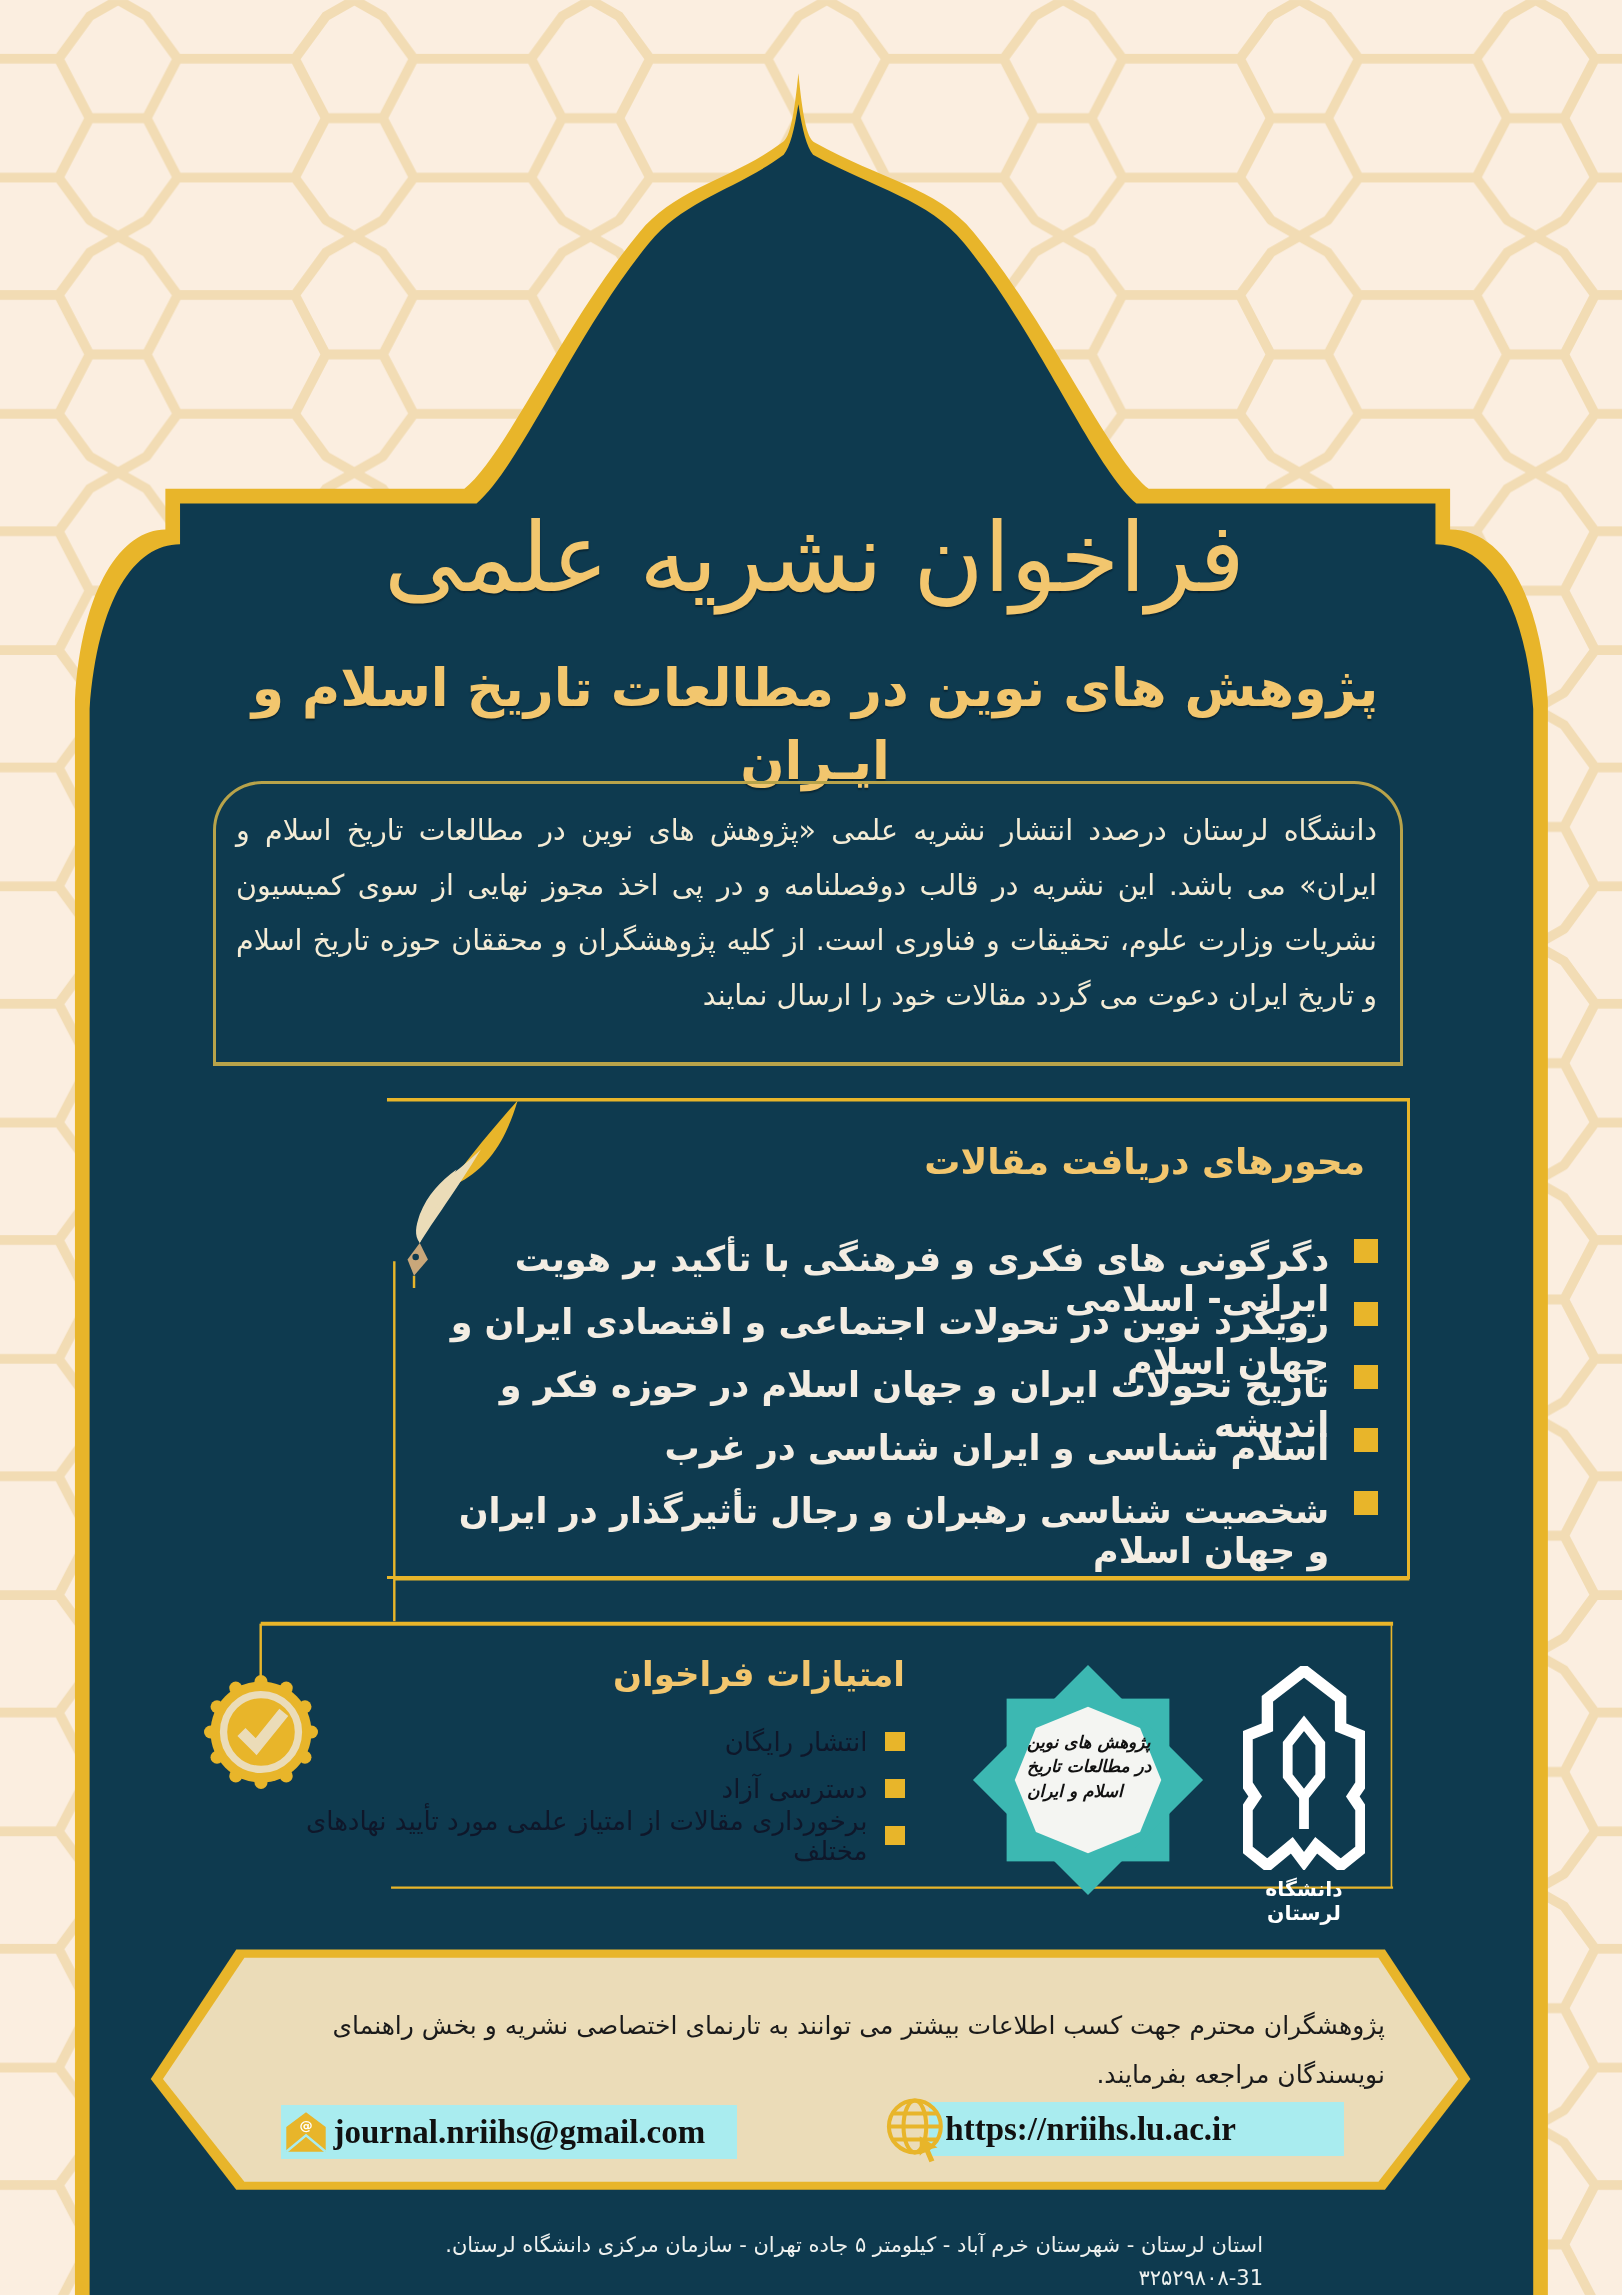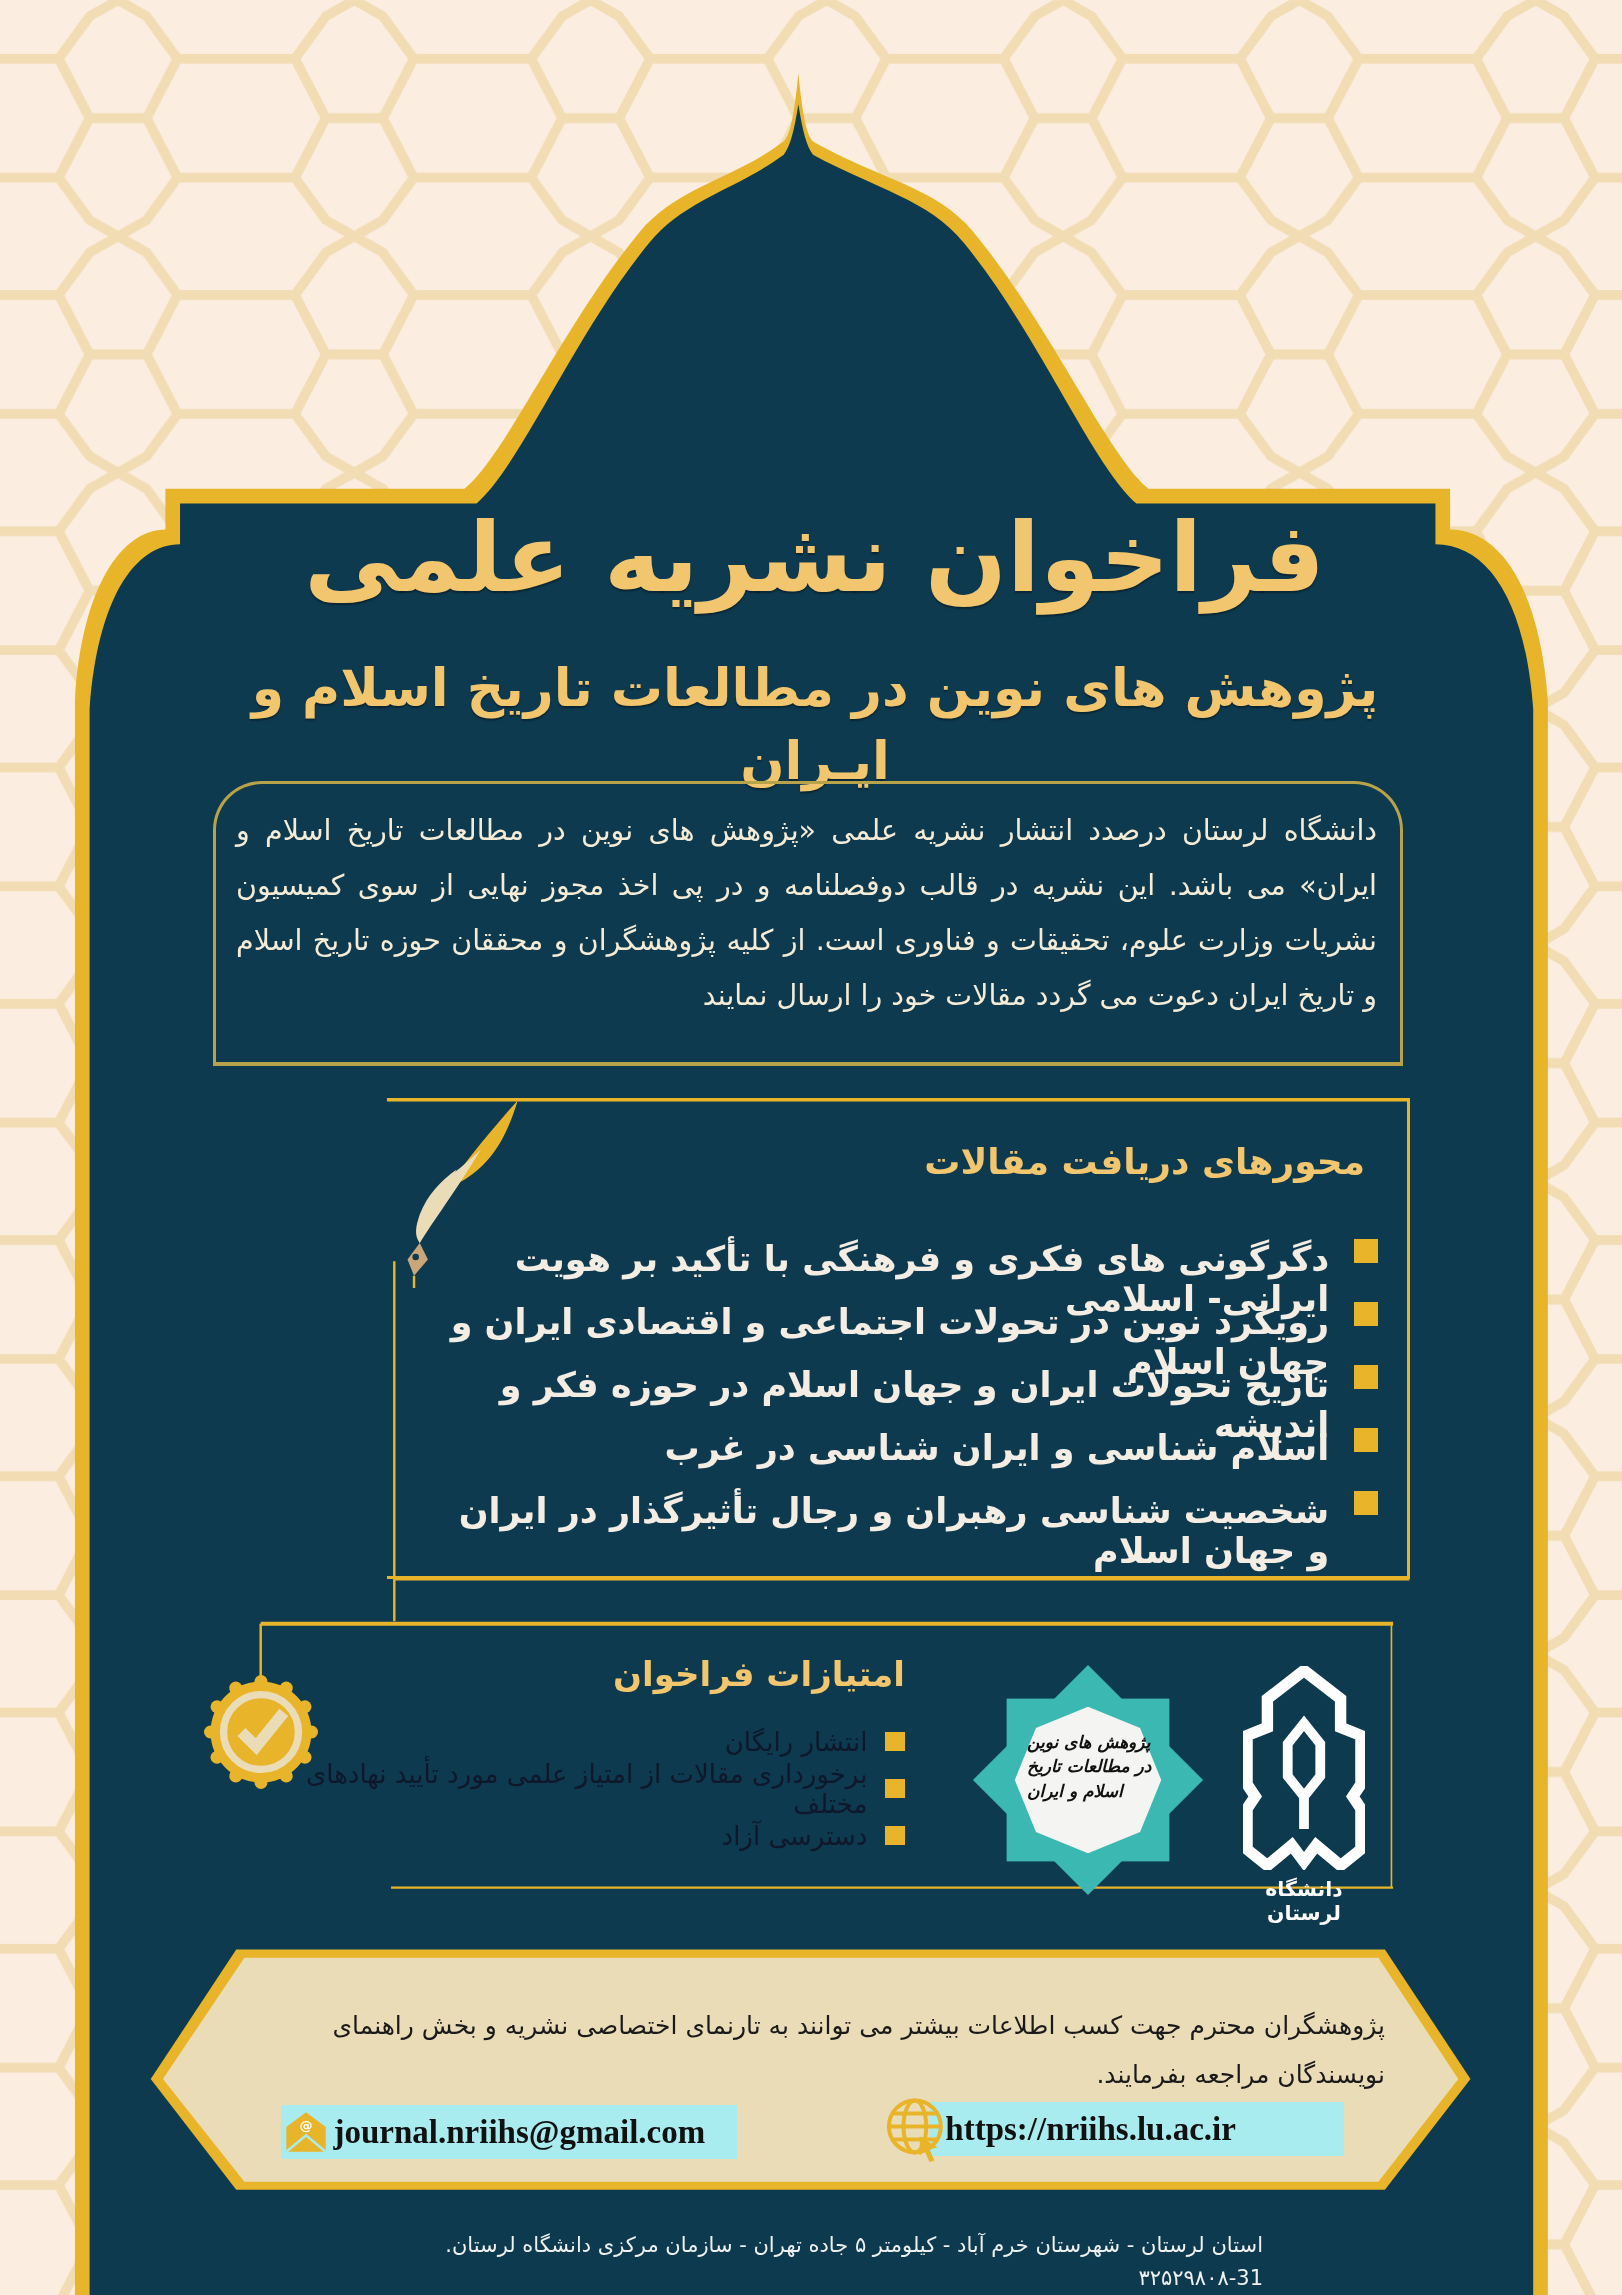--- a/index.html
+++ b/index.html
@@ -7,21 +7,21 @@
     width:1622px; height:2295px; position:relative; overflow:hidden;
     background:#fbeee0;
     font-family:"DejaVu Sans", sans-serif;
   }
   .abs { position:absolute; }
   #bg-pattern { position:absolute; left:0; top:0; width:1622px; height:2295px; }
   #panel-svg { position:absolute; left:0; top:0; width:1622px; height:2295px; }
 
   .title {
     position:absolute; left:244px; width:1141px; top:501px; text-align:center;
-    color:#f2c66e; font-family:"DejaVu Sans", sans-serif; font-weight:bold;
+    color:#f2c66e; font-family:"DejaVu Sans", sans-serif; font-weight:normal;
     font-size:96px; line-height:114px; direction:rtl; letter-spacing:0.8px;
     text-shadow:0 2.4px 1.6px rgba(0,0,0,0.35);
   }
   .subtitle {
     position:absolute; left:204px; width:1222px; top:652px; text-align:center;
     color:#f2c66e; font-weight:bold; font-size:52px; line-height:73px; direction:rtl;
     text-shadow:0 2.4px 1.6px rgba(0,0,0,0.35);
   }
 
   .intro-box {
@@ -194,25 +194,25 @@
 </svg>
 
 <div class="adv-heading">امتیازات فراخوان</div>
 <ul class="adv-list">
   <li>
       <span class="bullet"></span>
       <span>انتشار رایگان</span>
     </li>
   <li>
       <span class="bullet"></span>
+      <span>دسترسی آزاد</span>
+    </li>
+  <li>
+      <span class="bullet"></span>
       <span>برخورداری مقالات از امتیاز علمی مورد تأیید نهادهای مختلف</span>
-    </li>
-  <li>
-      <span class="bullet"></span>
-      <span>دسترسی آزاد</span>
     </li>
 </ul>
 
 <svg class="abs" style="left:970px;top:1662px;" width="236" height="236" viewBox="0 0 290 290">
   <rect x="45" y="45" width="200" height="200" fill="#3cb8b2"></rect>
   <rect x="45" y="45" width="200" height="200" fill="#3cb8b2" transform="rotate(45 145 145)"></rect>
   <rect x="62" y="62" width="166" height="166" fill="#f4f5f2" transform="rotate(45 145 145)" opacity="0"></rect>
   <polygon points="145,55 209,81 235,145 209,209 145,235 81,209 55,145 81,81" fill="#f4f5f2"></polygon>
 </svg>
 <div class="journal-logo-text">پژوهش های نوین در مطالعات تاریخ اسلام و ایران</div>

